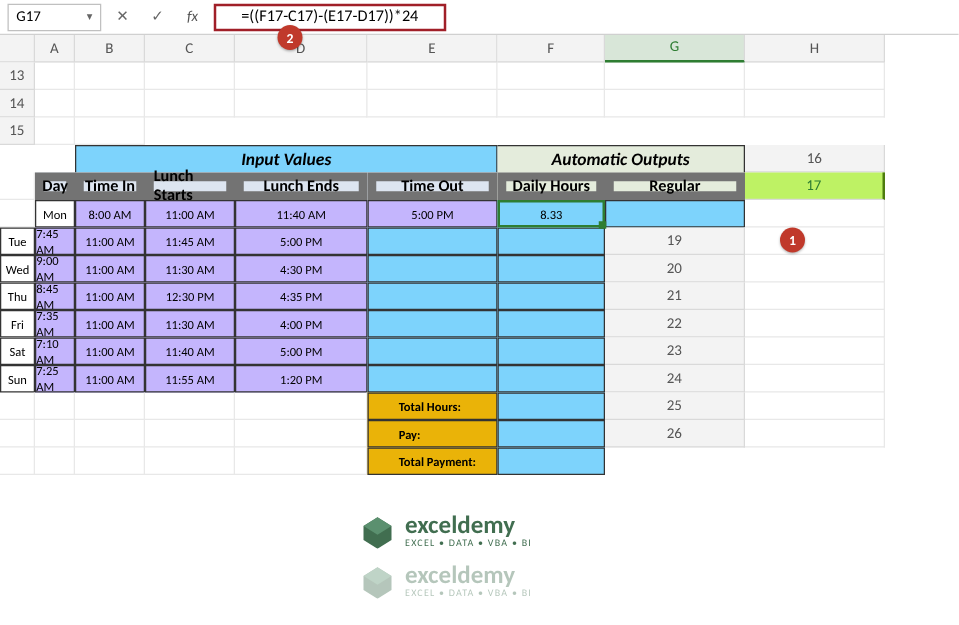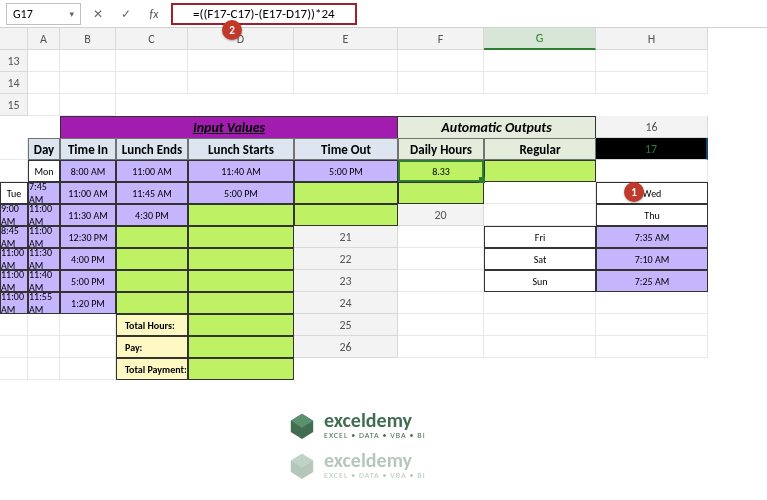--- a/index.html
+++ b/index.html
@@ -11,35 +11,35 @@
 .fb-btn { width: 22px; height: 22px; display: flex; align-items: center; justify-content: center; color: #666; font-size: 12px; }
 .fx-label { font-style: italic; font-size: 12px; color: #555; }
 .formula-input { flex: 0 0 auto; height: 22px; border: 2px solid #a01f28; padding: 0 20px; font-size: 13px; display: flex; align-items: center; min-width: 178px; }
 .callout { position: absolute; width: 20px; height: 20px; border-radius: 50%; background: #c0392b; color: #fff; font-size: 11px; font-weight: bold; display: flex; align-items: center; justify-content: center; z-index: 10; box-shadow: 0 1px 2px rgba(0,0,0,0.3); }
 .callout.c2 { top: 20px; left: 222px; }
 .callout.c1 { top: 182px; left: 624px; }
 
 .grid { position: relative; display: grid; grid-template-columns: 28px 32px 56px 72px 106px 104px 86px 112px 112px; grid-auto-rows: 22px; }
 .col-hdr, .row-hdr { background: #f3f3f3; border-right: 1px solid #d9d9d9; border-bottom: 1px solid #d9d9d9; display: flex; align-items: center; justify-content: center; font-size: 12px; color: #555; }
 .col-hdr.sel { background: #d8e6d8; border-bottom: 2px solid #2e7d32; color: #2e7d32; }
-.row-hdr.sel { background: #000000; border-right: 2px solid #0c4a6e; color: #2e7d32; }
+.row-hdr.sel { background: #bef264; border-right: 2px solid #4d7c0f; color: #2e7d32; }
 .cell { border-right: 1px solid #e8e8e8; border-bottom: 1px solid #e8e8e8; display: flex; align-items: center; justify-content: center; font-size: 13px; padding: 0 4px; }
 
-.tbl-hdr-merge { grid-column: 3 / 7; background: #a21caf; border: 1px solid #333; border-bottom: none; display: flex; align-items: center; justify-content: center; font-style: italic; font-weight: bold; font-size: 14px; text-decoration: underline; }
+.tbl-hdr-merge { grid-column: 3 / 7; background: #7dd3fc; border: 1px solid #333; border-bottom: none; display: flex; align-items: center; justify-content: center; font-style: italic; font-weight: bold; font-size: 14px; }
 .tbl-hdr-out { grid-column: 7 / 9; background: #e4ecdc; border: 1px solid #333; border-left: none; border-bottom: none; display: flex; align-items: center; justify-content: center; font-style: italic; font-weight: bold; font-size: 14px; }
-.th { background: #dde5f0; border: 1px solid #737373; font-weight: bold; display: flex; align-items: center; justify-content: center; font-size: 13px; }
+.th { background: #dde5f0; border: 7px solid #737373; font-weight: bold; display: flex; align-items: center; justify-content: center; font-size: 13px; }
 .th.inp { background: #dde5f0; }
 .th.out { background: #e4ecdc; }
 .td { border: 1px solid #333; display: flex; align-items: center; justify-content: center; font-size: 10px; }
 .td.day { background: #fff; }
 .td.inp { background: #c4b5fd; }
-.td.out { background: #bef264; }
+.td.out { background: #7dd3fc; }
 .td.selcell { border: 2px solid #2e7d32; position: relative; }
 .td.selcell::after { content: ""; position: absolute; right: -3px; bottom: -3px; width: 6px; height: 6px; background: #2e7d32; }
-.td.summary-label { background: #fef9c3; font-weight: bold; justify-content: flex-start; padding-left: 8px; }
+.td.summary-label { background: #eab308; font-weight: bold; justify-content: flex-start; padding-left: 24px; }
 
 .watermark { position: absolute; left: 288px; display: flex; align-items: center; gap: 8px; opacity: 0.9; }
 .watermark.w1 { top: 410px; }
 .watermark.w2 { top: 450px; opacity: 0.35; }
 .wm-icon { width: 28px; height: 28px; }
 .wm-text { font-size: 20px; font-weight: bold; color: #2d5f3e; line-height: 1; }
 .wm-sub { font-size: 8px; letter-spacing: 1px; color: #2d5f3e; }
 </style>
 </head>
 <body>
@@ -95,22 +95,22 @@
   <div class="row-hdr">15</div>
   <div class="cell"></div>
   <div class="cell"></div>
   <div class="tbl-hdr-merge">Input Values</div>
   <div class="tbl-hdr-out">Automatic Outputs</div>
 
   <div class="row-hdr">16</div>
   <div class="cell"></div>
   <div class="th inp">Day</div>
   <div class="th inp">Time In</div>
+  <div class="th inp">Lunch Starts</div>
   <div class="th inp">Lunch Ends</div>
-  <div class="th inp">Lunch Starts</div>
   <div class="th inp">Time Out</div>
   <div class="th out">Daily Hours</div>
   <div class="th out">Regular</div>
 
   <div class="row-hdr sel">17</div>
   <div class="cell"></div>
   <div class="td day">Mon</div>
   <div class="td inp">8:00 AM</div>
   <div class="td inp">11:00 AM</div>
   <div class="td inp">11:40 AM</div>
@@ -120,35 +120,37 @@
 
   <div class="cell"></div>
   <div class="td day">Tue</div>
   <div class="td inp">7:45 AM</div>
   <div class="td inp">11:00 AM</div>
   <div class="td inp">11:45 AM</div>
   <div class="td inp">5:00 PM</div>
   <div class="td out"></div>
   <div class="td out"></div>
 
+  <div class="row-hdr">19</div>
   <div class="cell"></div>
   <div class="td day">Wed</div>
   <div class="td inp">9:00 AM</div>
   <div class="td inp">11:00 AM</div>
   <div class="td inp">11:30 AM</div>
   <div class="td inp">4:30 PM</div>
   <div class="td out"></div>
   <div class="td out"></div>
 
   <div class="row-hdr">20</div>
   <div class="cell"></div>
   <div class="td day">Thu</div>
   <div class="td inp">8:45 AM</div>
   <div class="td inp">11:00 AM</div>
   <div class="td inp">12:30 PM</div>
+  <div class="td inp">4:35 PM</div>
   <div class="td out"></div>
   <div class="td out"></div>
 
   <div class="row-hdr">21</div>
   <div class="cell"></div>
   <div class="td day">Fri</div>
   <div class="td inp">7:35 AM</div>
   <div class="td inp">11:00 AM</div>
   <div class="td inp">11:30 AM</div>
   <div class="td inp">4:00 PM</div>

